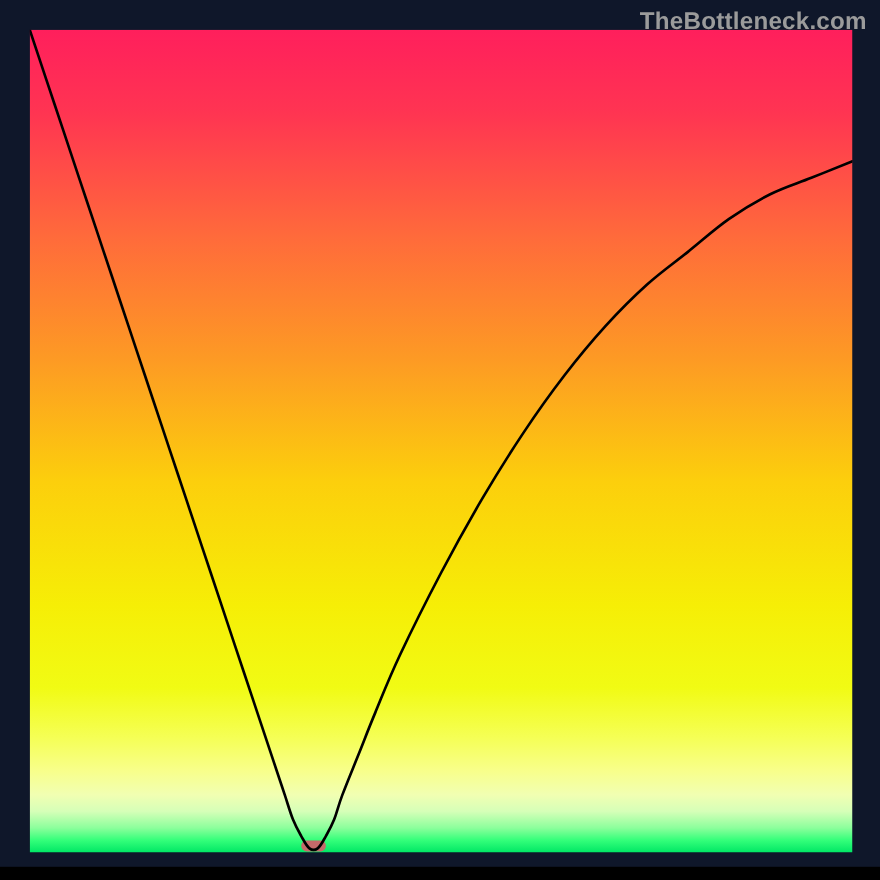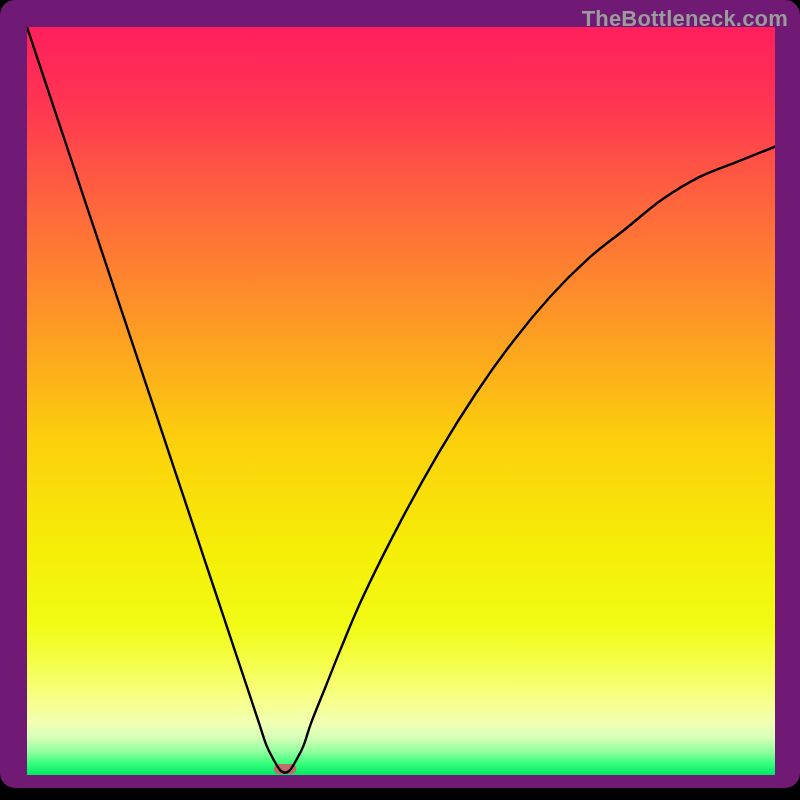--- a/index.html
+++ b/index.html
@@ -7,22 +7,21 @@
     padding: 0;
     width: 800px;
     height: 800px;
     background: #000000;
     overflow: hidden;
   }
   .frame {
     position: relative;
     width: 800px;
     height: 788px;
-    background: #701a75;
-    border-radius: 15px;
+    background: #0f172a;
   }
   .plot-area {
     position: absolute;
     left: 27px;
     top: 27px;
     width: 748px;
     height: 748px;
   }
   .gradient-bg {
     position: absolute;

